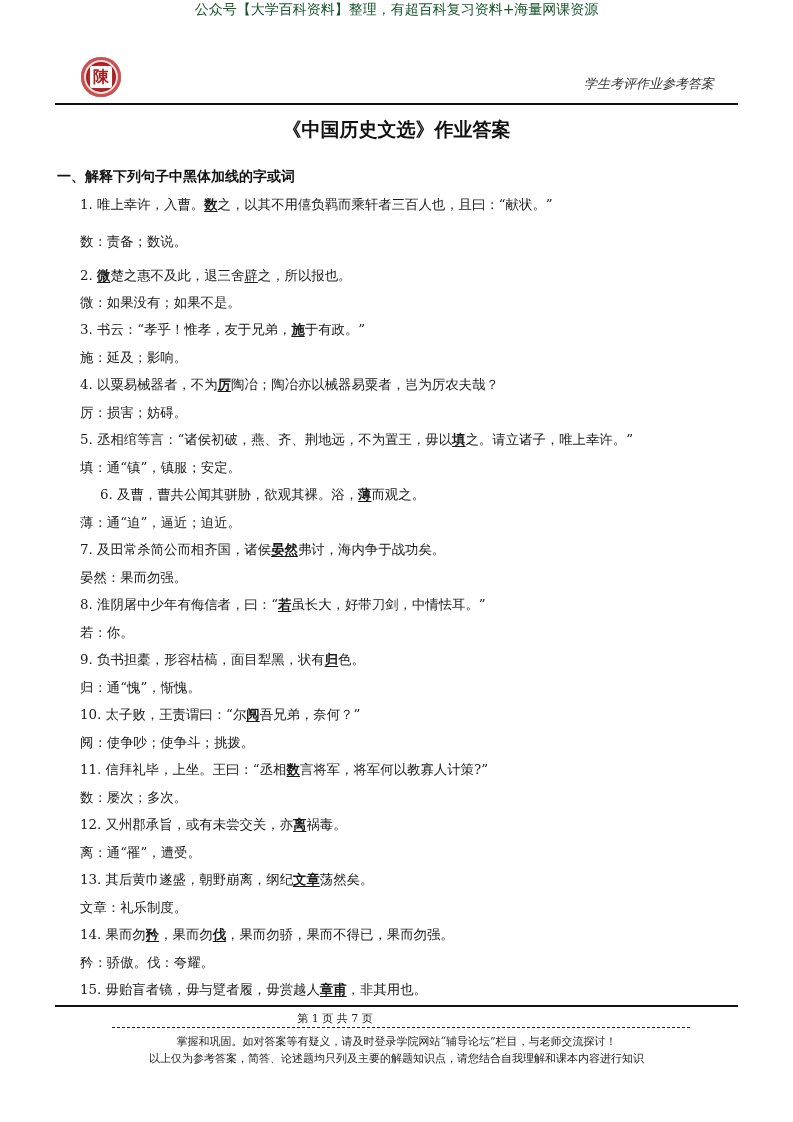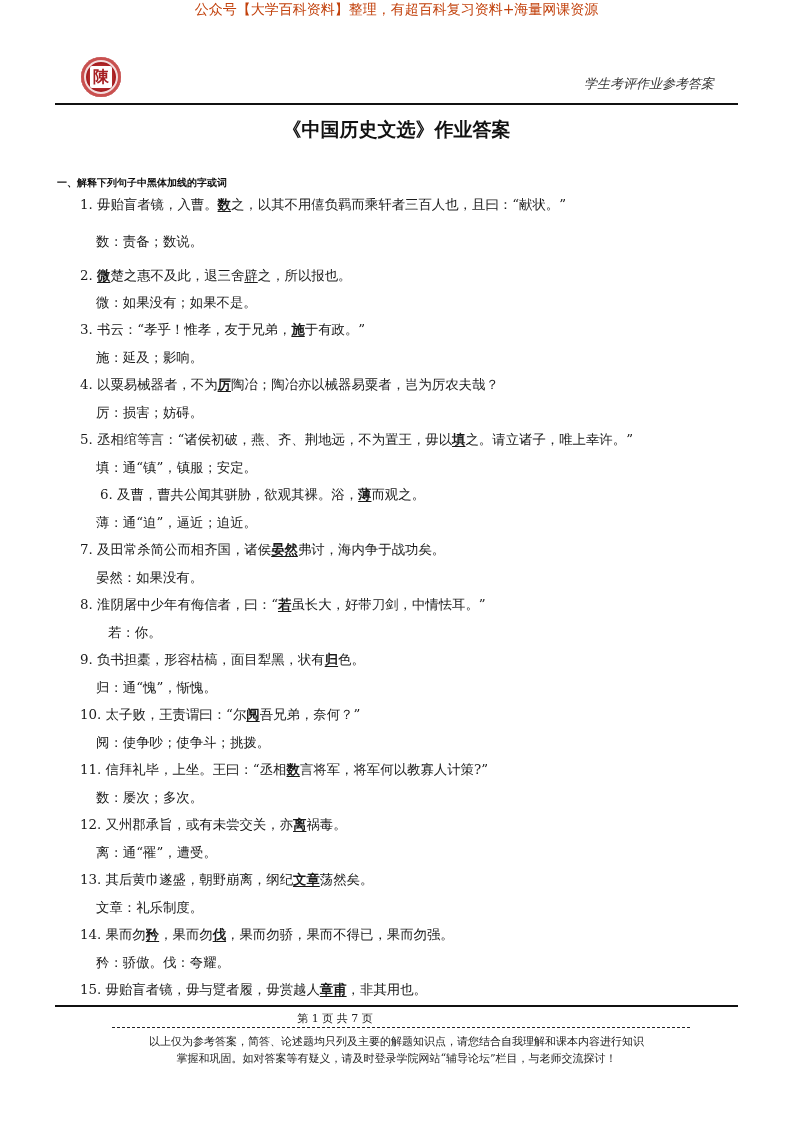--- a/index.html
+++ b/index.html
@@ -3,21 +3,21 @@
 <meta charset="utf-8">
 <style>
   html, body { margin: 0; padding: 0; background: #ffffff; }
   body {
     width: 793px; height: 1122px; position: relative; overflow: hidden;
     font-family: "DejaVu Serif", "Liberation Serif", serif;
     color: #1a1a1a;
   }
   .watermark {
     position: absolute; top: 1px; left: 0; width: 793px; text-align: center;
-    font-size: 14px; color: #c2410c; letter-spacing: 0px;
+    font-size: 14px; color: #14532d; letter-spacing: 0px;
     font-family: "DejaVu Serif", serif;
   }
   .header { position: absolute; top: 55px; left: 55px; width: 683px; height: 50px; }
   .logo-seal {
     position: absolute; left: 26px; top: 2px; width: 40px; height: 40px; border-radius: 50%;
     background: #b22a2a; box-shadow: inset 0 0 0 3px #c9504f, inset 0 0 0 5px #f3dede, inset 0 0 0 7px #a61f22;
     display: flex; align-items: center; justify-content: center;
   }
   .logo-seal .glyph {
     width: 22px; height: 22px; background: #fff; color: #a61f22; font-size: 16px; font-weight: bold;
@@ -31,28 +31,28 @@
     position: absolute; right: 24px; top: 20px; font-size: 13px; color: #333;
     font-family: "DejaVu Sans", sans-serif; font-style: italic;
   }
   .header-line { position: absolute; top: 103px; left: 55px; width: 683px; height: 2px; background: #111; }
 
   .doc-title {
     position: absolute; top: 117px; left: 0; width: 793px; text-align: center;
     font-size: 19px; font-weight: bold; font-family: "DejaVu Sans", sans-serif; color: #111;
   }
   .section-heading {
-    position: absolute; top: 176px; left: 57px; font-size: 10px; font-weight: bold;
+    position: absolute; top: 168px; left: 57px; font-size: 14px; font-weight: bold;
     font-family: "DejaVu Sans", sans-serif; color: #111;
   }
   .line {
     position: absolute; left: 80px; font-size: 13.4px; white-space: nowrap; color: #1a1a1a;
   }
   .line.q { left: 80px; }
-  .line.a { left: 80px; margin-left: 16px; }
+  .line.a { left: 80px; }
   .kw { font-weight: bold; text-decoration: underline; text-underline-offset: 2px; }
   .ul { text-decoration: underline; text-underline-offset: 2px; }
 
   .footer-line { position: absolute; top: 1005px; left: 55px; width: 683px; height: 1.5px; background: #111; }
   .page-num {
     position: absolute; top: 1011px; left: 0; width: 670px; text-align: center; font-size: 11px; color: #222;
   }
   .dashed { position: absolute; top: 1027px; left: 112px; width: 578px; border-top: 1.5px dashed #222; }
   .footer-note {
     position: absolute; top: 1033px; left: 100px; width: 593px; text-align: center;
@@ -69,50 +69,50 @@
     <span class="glyph">陳</span>
   </div>
   <div class="header-right">学生考评作业参考答案</div>
 </div>
 <div class="header-line"></div>
 
 <div class="doc-title">《中国历史文选》作业答案</div>
 <div class="section-heading">一、解释下列句子中黑体加线的字或词</div>
 
 <div id="items">
-    <div class="line q" style="top: 196px; left: 80px;"><span>1. </span><span>毋贻盲者镜，入曹。</span><span class="kw">数</span><span>之，以其不用僖负羁而乘轩者三百人也，且曰：“献状。”</span></div>
+    <div class="line q" style="top: 196px; left: 80px;"><span>1. </span><span>唯上幸许，入曹。</span><span class="kw">数</span><span>之，以其不用僖负羁而乘轩者三百人也，且曰：“献状。”</span></div>
     <div class="line a" style="top: 233px; left: 80px;">数：责备；数说。</div>
     <div class="line q" style="top: 267px; left: 80px;"><span>2. </span><span class="kw">微</span><span>楚之惠不及此，退三舍</span><span class="ul">辟</span><span>之，所以报也。</span></div>
     <div class="line a" style="top: 294px; left: 80px;">微：如果没有；如果不是。</div>
     <div class="line q" style="top: 321px; left: 80px;"><span>3. </span><span>书云：“孝乎！惟孝，友于兄弟，</span><span class="kw">施</span><span>于有政。”</span></div>
     <div class="line a" style="top: 349px; left: 80px;">施：延及；影响。</div>
     <div class="line q" style="top: 376px; left: 80px;"><span>4. </span><span>以粟易械器者，不为</span><span class="kw">厉</span><span>陶冶；陶冶亦以械器易粟者，岂为厉农夫哉？</span></div>
     <div class="line a" style="top: 404px; left: 80px;">厉：损害；妨碍。</div>
     <div class="line q" style="top: 431px; left: 80px;"><span>5. </span><span>丞相绾等言：“诸侯初破，燕、齐、荆地远，不为置王，毋以</span><span class="kw">填</span><span>之。请立诸子，唯上幸许。”</span></div>
     <div class="line a" style="top: 459px; left: 80px;">填：通“镇”，镇服；安定。</div>
     <div class="line q" style="top: 486px; left: 80px; margin-left: 20px;"><span>6. </span><span>及曹，曹共公闻其骈胁，欲观其裸。浴，</span><span class="kw">薄</span><span>而观之。</span></div>
     <div class="line a" style="top: 514px; left: 80px;">薄：通“迫”，逼近；迫近。</div>
     <div class="line q" style="top: 541px; left: 80px;"><span>7. </span><span>及田常杀简公而相齐国，诸侯</span><span class="kw">晏然</span><span>弗讨，海内争于战功矣。</span></div>
-    <div class="line a" style="top: 569px; left: 80px;">晏然：如果没有。</div>
+    <div class="line a" style="top: 569px; left: 80px;">晏然：果而勿强。</div>
     <div class="line q" style="top: 596px; left: 80px;"><span>8. </span><span>淮阴屠中少年有侮信者，曰：“</span><span class="kw">若</span><span>虽长大，好带刀剑，中情怯耳。”</span></div>
-    <div class="line a" style="top: 624px; left: 92px; font-family: Liberation Mono, monospace;">若：你。</div>
+    <div class="line a" style="top: 624px; left: 80px; font-family: Liberation Mono, monospace;">若：你。</div>
     <div class="line q" style="top: 651px; left: 80px;"><span>9. </span><span>负书担橐，形容枯槁，面目犁黑，状有</span><span class="kw">归</span><span>色。</span></div>
     <div class="line a" style="top: 679px; left: 80px;">归：通“愧”，惭愧。</div>
     <div class="line q" style="top: 706px; left: 80px;"><span>10. </span><span>太子败，王责谓曰：“尔</span><span class="kw">阋</span><span>吾兄弟，奈何？”</span></div>
     <div class="line a" style="top: 734px; left: 80px; font-family: Liberation Serif, serif;">阋：使争吵；使争斗；挑拨。</div>
     <div class="line q" style="top: 761px; left: 80px;"><span>11. </span><span>信拜礼毕，上坐。王曰：“丞相</span><span class="kw">数</span><span>言将军，将军何以教寡人计策?”</span></div>
     <div class="line a" style="top: 789px; left: 80px;">数：屡次；多次。</div>
     <div class="line q" style="top: 816px; left: 80px;"><span>12. </span><span>又州郡承旨，或有未尝交关，亦</span><span class="kw">离</span><span>祸毒。</span></div>
     <div class="line a" style="top: 844px; left: 80px;">离：通“罹”，遭受。</div>
     <div class="line q" style="top: 871px; left: 80px;"><span>13. </span><span>其后黄巾遂盛，朝野崩离，纲纪</span><span class="kw">文章</span><span>荡然矣。</span></div>
     <div class="line a" style="top: 899px; left: 80px;">文章：礼乐制度。</div>
     <div class="line q" style="top: 926px; left: 80px;"><span>14. </span><span>果而勿</span><span class="kw">矜</span><span>，果而勿</span><span class="kw">伐</span><span>，果而勿骄，果而不得已，果而勿强。</span></div>
     <div class="line a" style="top: 954px; left: 80px;">矜：骄傲。伐：夸耀。</div>
     <div class="line q" style="top: 981px; left: 80px;"><span>15. </span><span>毋贻盲者镜，毋与躄者履，毋赏越人</span><span class="kw">章甫</span><span>，非其用也。</span></div>
   </div>
 
 <div class="footer-line"></div>
 <div class="page-num">第 1 页 共 7 页</div>
 <div class="dashed"></div>
 <div class="footer-note">
+  <div>掌握和巩固。如对答案等有疑义，请及时登录学院网站“辅导论坛”栏目，与老师交流探讨！</div>
   <div>以上仅为参考答案，简答、论述题均只列及主要的解题知识点，请您结合自我理解和课本内容进行知识</div>
-  <div>掌握和巩固。如对答案等有疑义，请及时登录学院网站“辅导论坛”栏目，与老师交流探讨！</div>
 </div>
 
 </body></html>

